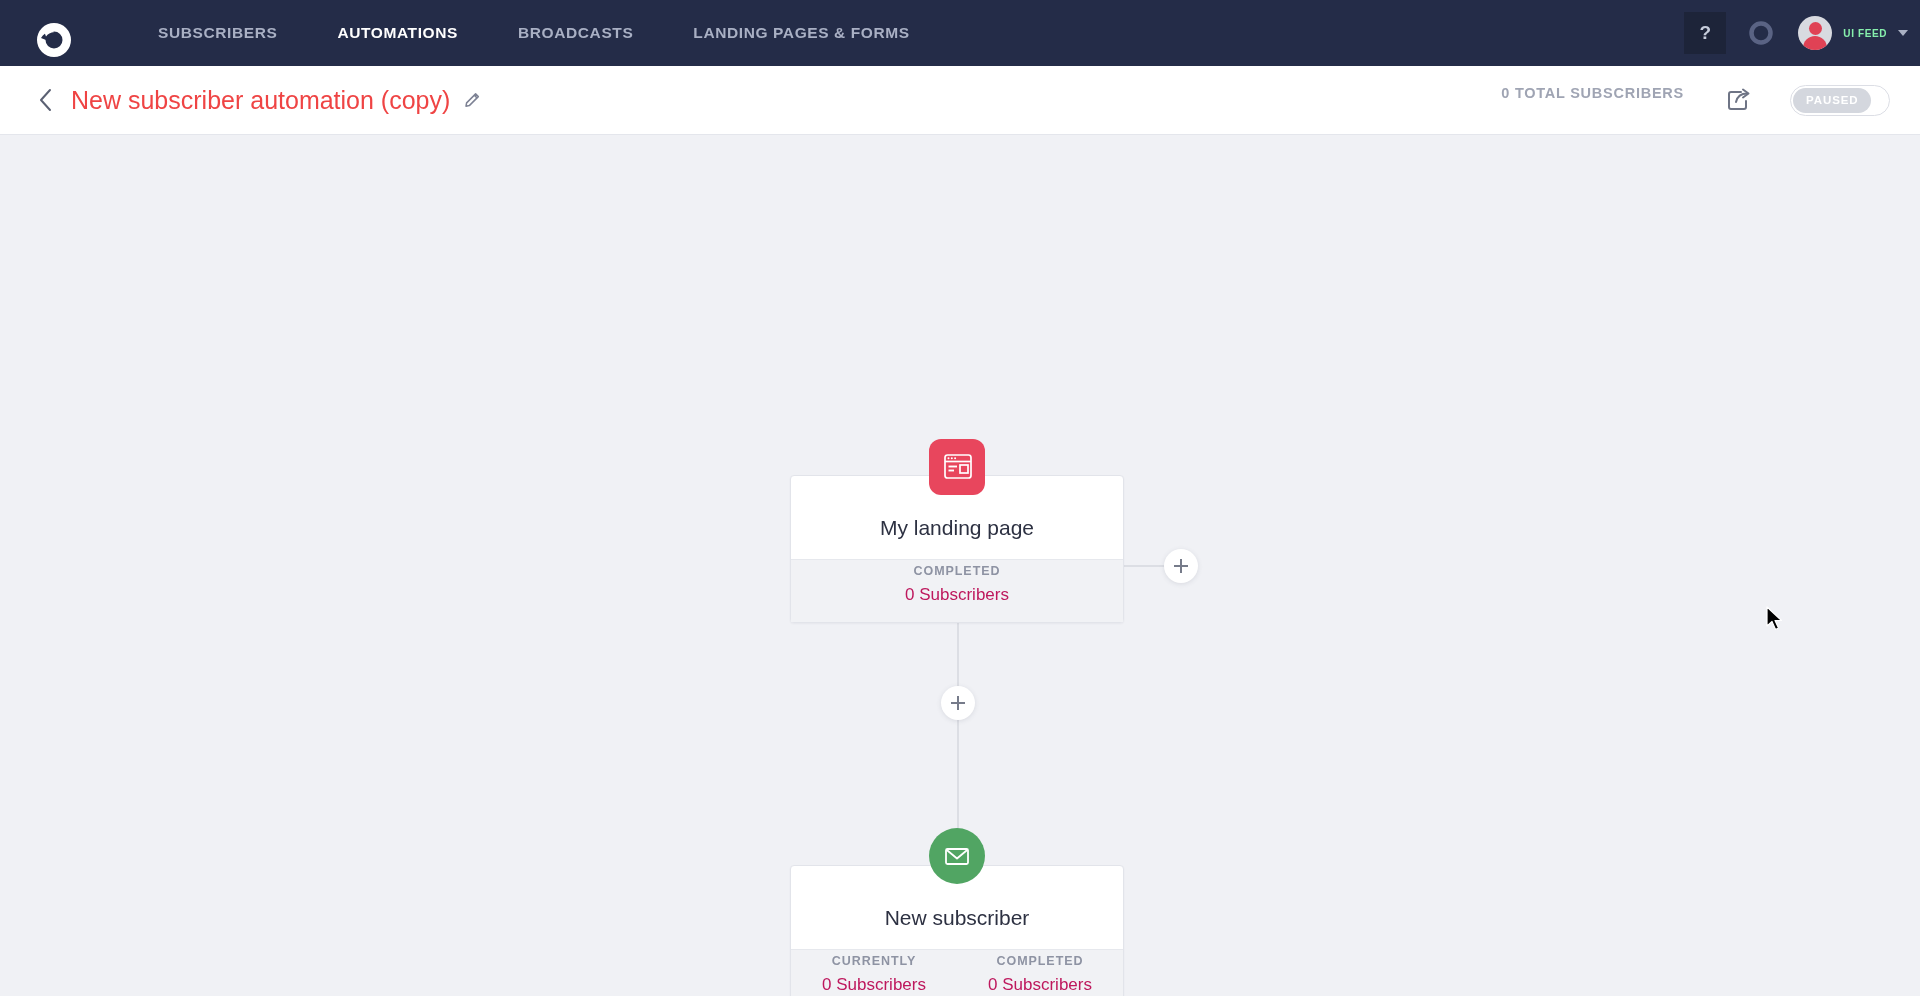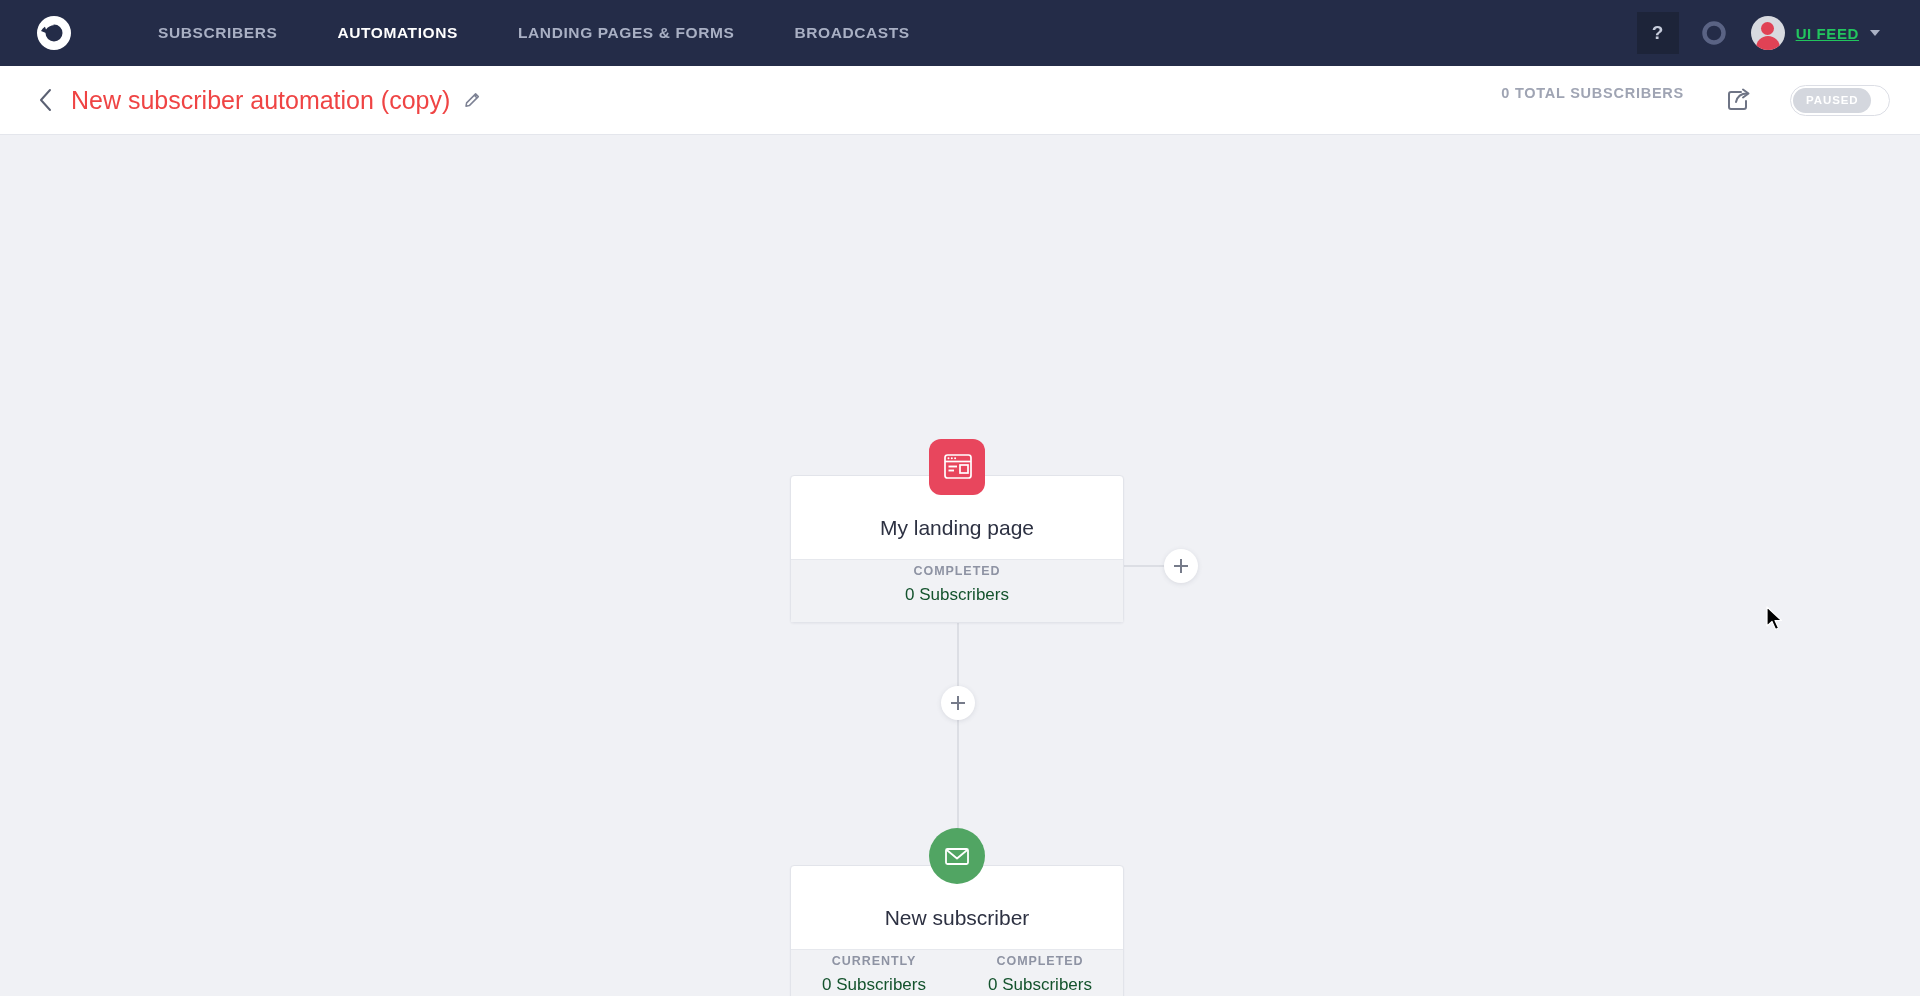--- a/index.html
+++ b/index.html
@@ -8,22 +8,22 @@
     font-family: "Liberation Sans", sans-serif;
     background: #f0f1f5;
     overflow: hidden;
   }
 
   
   .topnav {
     height: 66px;
     background: #242c48;
     display: flex;
-    align-items: center;
-    padding: 0 40px 0 28px;
+    align-items: flex-end;
+    padding: 0 12px 0 28px;
     position: relative;
   }
   .logo-wrap { width: 52px; height: 52px; display: flex; align-items: center; justify-content: center; }
   .nav-links { display: flex; align-items: center; margin-left: 48px; gap: 0; }
   .nav-link {
     color: #a9b0c4;
     font-size: 15.5px;
     font-weight: bold;
     letter-spacing: 0.6px;
     padding: 0 30px;
@@ -60,21 +60,21 @@
   .avatar .head {
     position: absolute; width: 13px; height: 13px; border-radius: 50%;
     background: #e04255; left: 10.5px; top: 6px;
   }
   .avatar .body {
     position: absolute; width: 24px; height: 17px;
     border-radius: 12px 12px 0 0; background: #e04255;
     left: 5px; top: 20px;
   }
   .account-name {
-    color: #22c55e; font-size: 15px; font-weight: bold; letter-spacing: 0.6px; text-decoration: underline;
+    color: #86efac; font-size: 10px; font-weight: bold; letter-spacing: 0.6px;
   }
   .caret {
     width: 0; height: 0;
     border-left: 5.5px solid transparent;
     border-right: 5.5px solid transparent;
     border-top: 6px solid #aab1c4;
   }
 
   
   .subheader {
@@ -165,21 +165,21 @@
   .stat { flex: 1; text-align: center; }
   .stat-label {
     font-size: 12.5px;
     font-weight: bold;
     letter-spacing: 0.95px;
     color: #8e93a3;
     margin-bottom: 7px;
   }
   .stat-value {
     font-size: 17px;
-    color: #14532d;
+    color: #be185d;
   }
 
   .node-icon {
     position: absolute;
     left: 50%;
     transform: translateX(-50%);
     display: flex;
     align-items: center;
     justify-content: center;
     z-index: 3;
@@ -224,22 +224,22 @@
     <svg width="42" height="42" viewBox="0 0 42 42">
       <path d="M21 4 A17 17 0 1 0 38 21 A17 17 0 0 0 21 4 Z M21 12.5 A8.5 8.5 0 1 1 12.5 21 A8.5 8.5 0 0 1 21 12.5 Z" fill="#ffffff"></path>
       <path d="M8 19 q4 -7 11.5 -5.5 q-5 1.5 -6.5 7.5 z" fill="#242c48"></path>
       <path d="M11.5 13.5 q5.5 -3 10 -0.5 q-6 0.5 -8.5 4.5 z" fill="#ffffff"></path>
     </svg>
   </div>
 
   <div class="nav-links">
     <div class="nav-link">SUBSCRIBERS</div>
     <div class="nav-link active">AUTOMATIONS</div>
+    <div class="nav-link">BROADCASTS</div>
     <div class="nav-link">LANDING PAGES &amp; FORMS</div>
-    <div class="nav-link">BROADCASTS</div>
   </div>
 
   <div class="nav-right">
     <div class="help-btn">?</div>
 
     <div class="ring-icon">
       <svg width="26" height="26" viewBox="0 0 26 26">
         <circle cx="13" cy="13" r="9.5" fill="none" stroke="#5a6384" stroke-width="4.5"></circle>
       </svg>
     </div>

